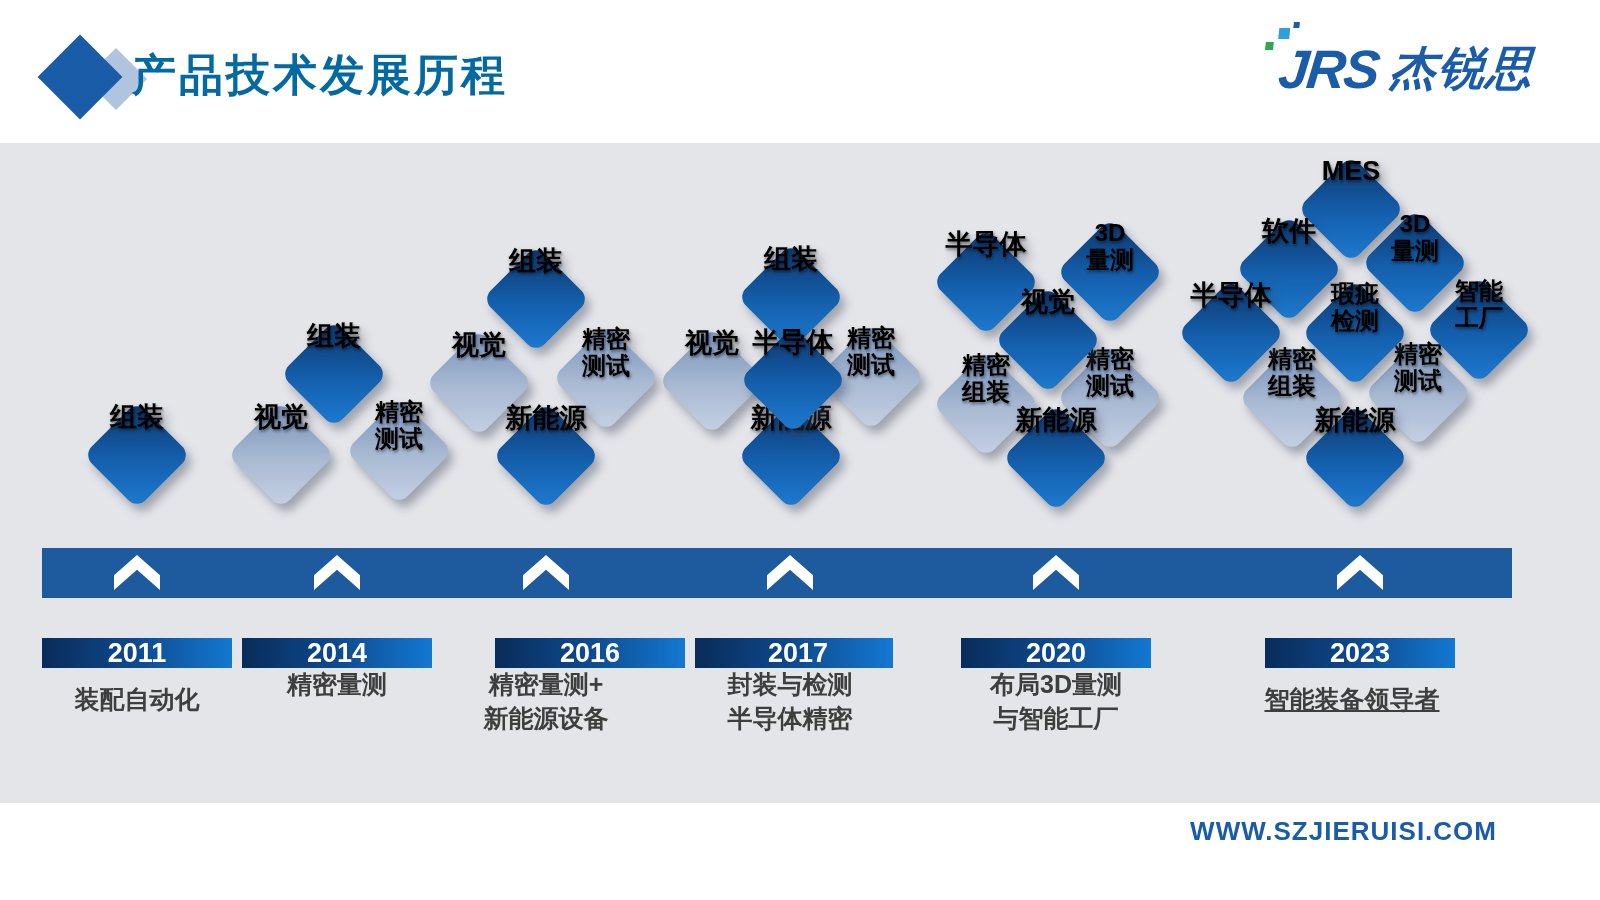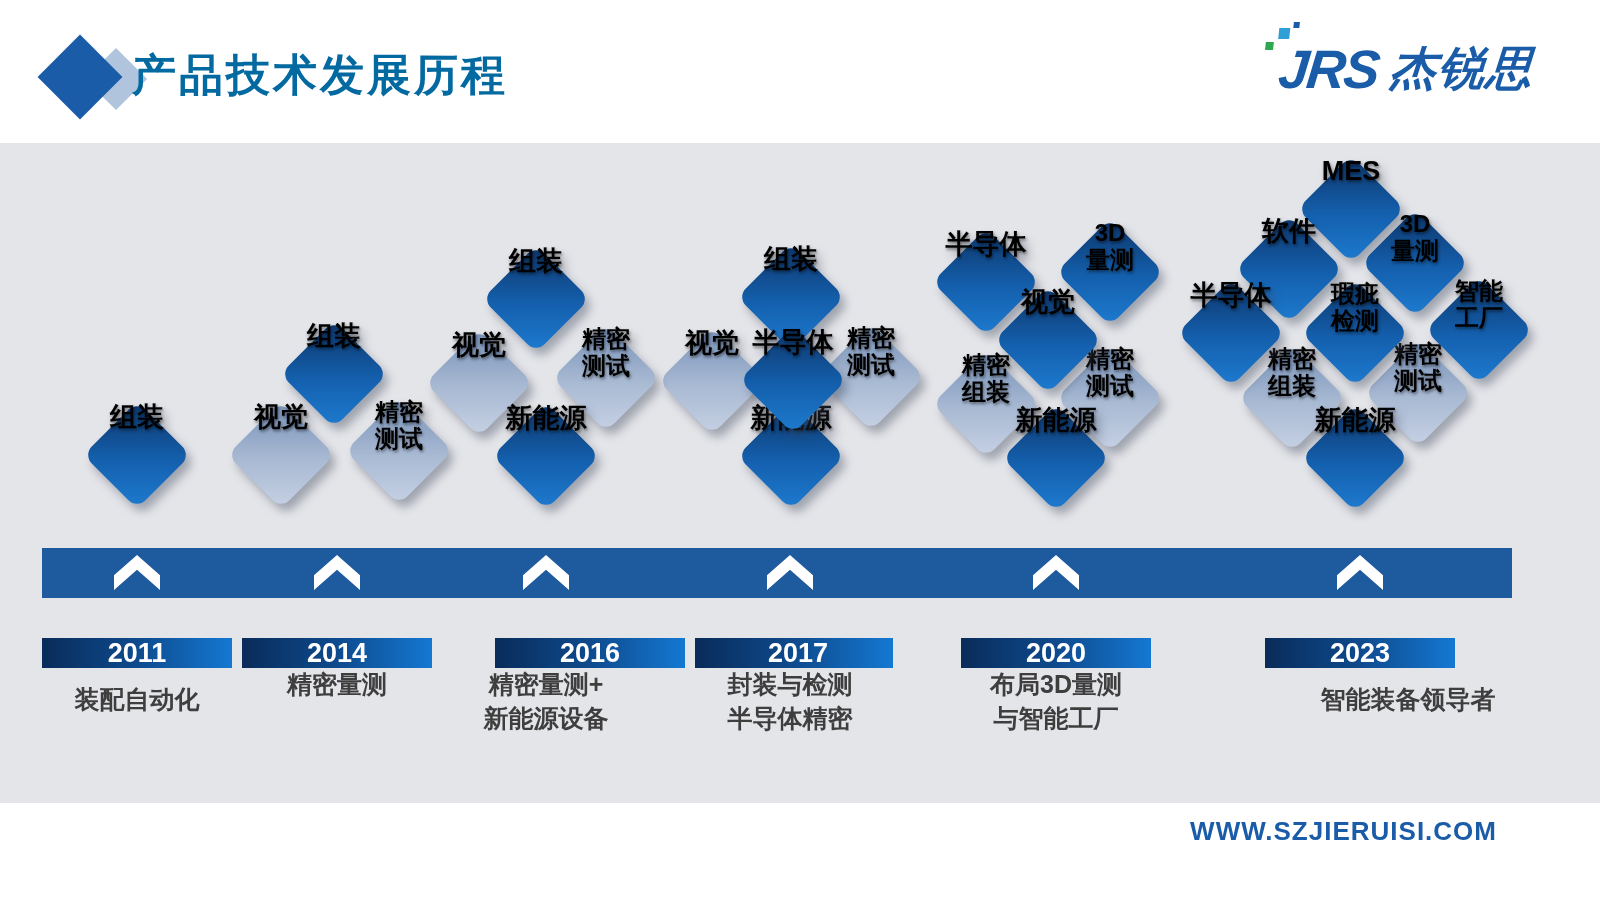--- a/index.html
+++ b/index.html
@@ -216,21 +216,21 @@
         </div>
       </div>
       <div class="dia dark" style="left: 995px; top: 144px; z-index: 6;">
         <div class="sq"></div>
         <div class="lbl one">
           <div>视觉</div>
         </div>
       </div>
       <div class="chev" style="left: 1337px;"></div>
       <div class="year" style="left: 1265px;">2023</div>
-      <div class="desc single" style="left: 1268px;">
+      <div class="desc single" style="left: 1212px; text-decoration: underline;">
         <div>智能装备领导者</div>
       </div>
       <div class="dia dark" style="left: 1298px; top: 13px; z-index: 1;">
         <div class="sq"></div>
         <div class="lbl one">
           <div>MES</div>
         </div>
       </div>
       <div class="dia dark" style="left: 1236px; top: 73px; z-index: 2;">
         <div class="sq"></div>

